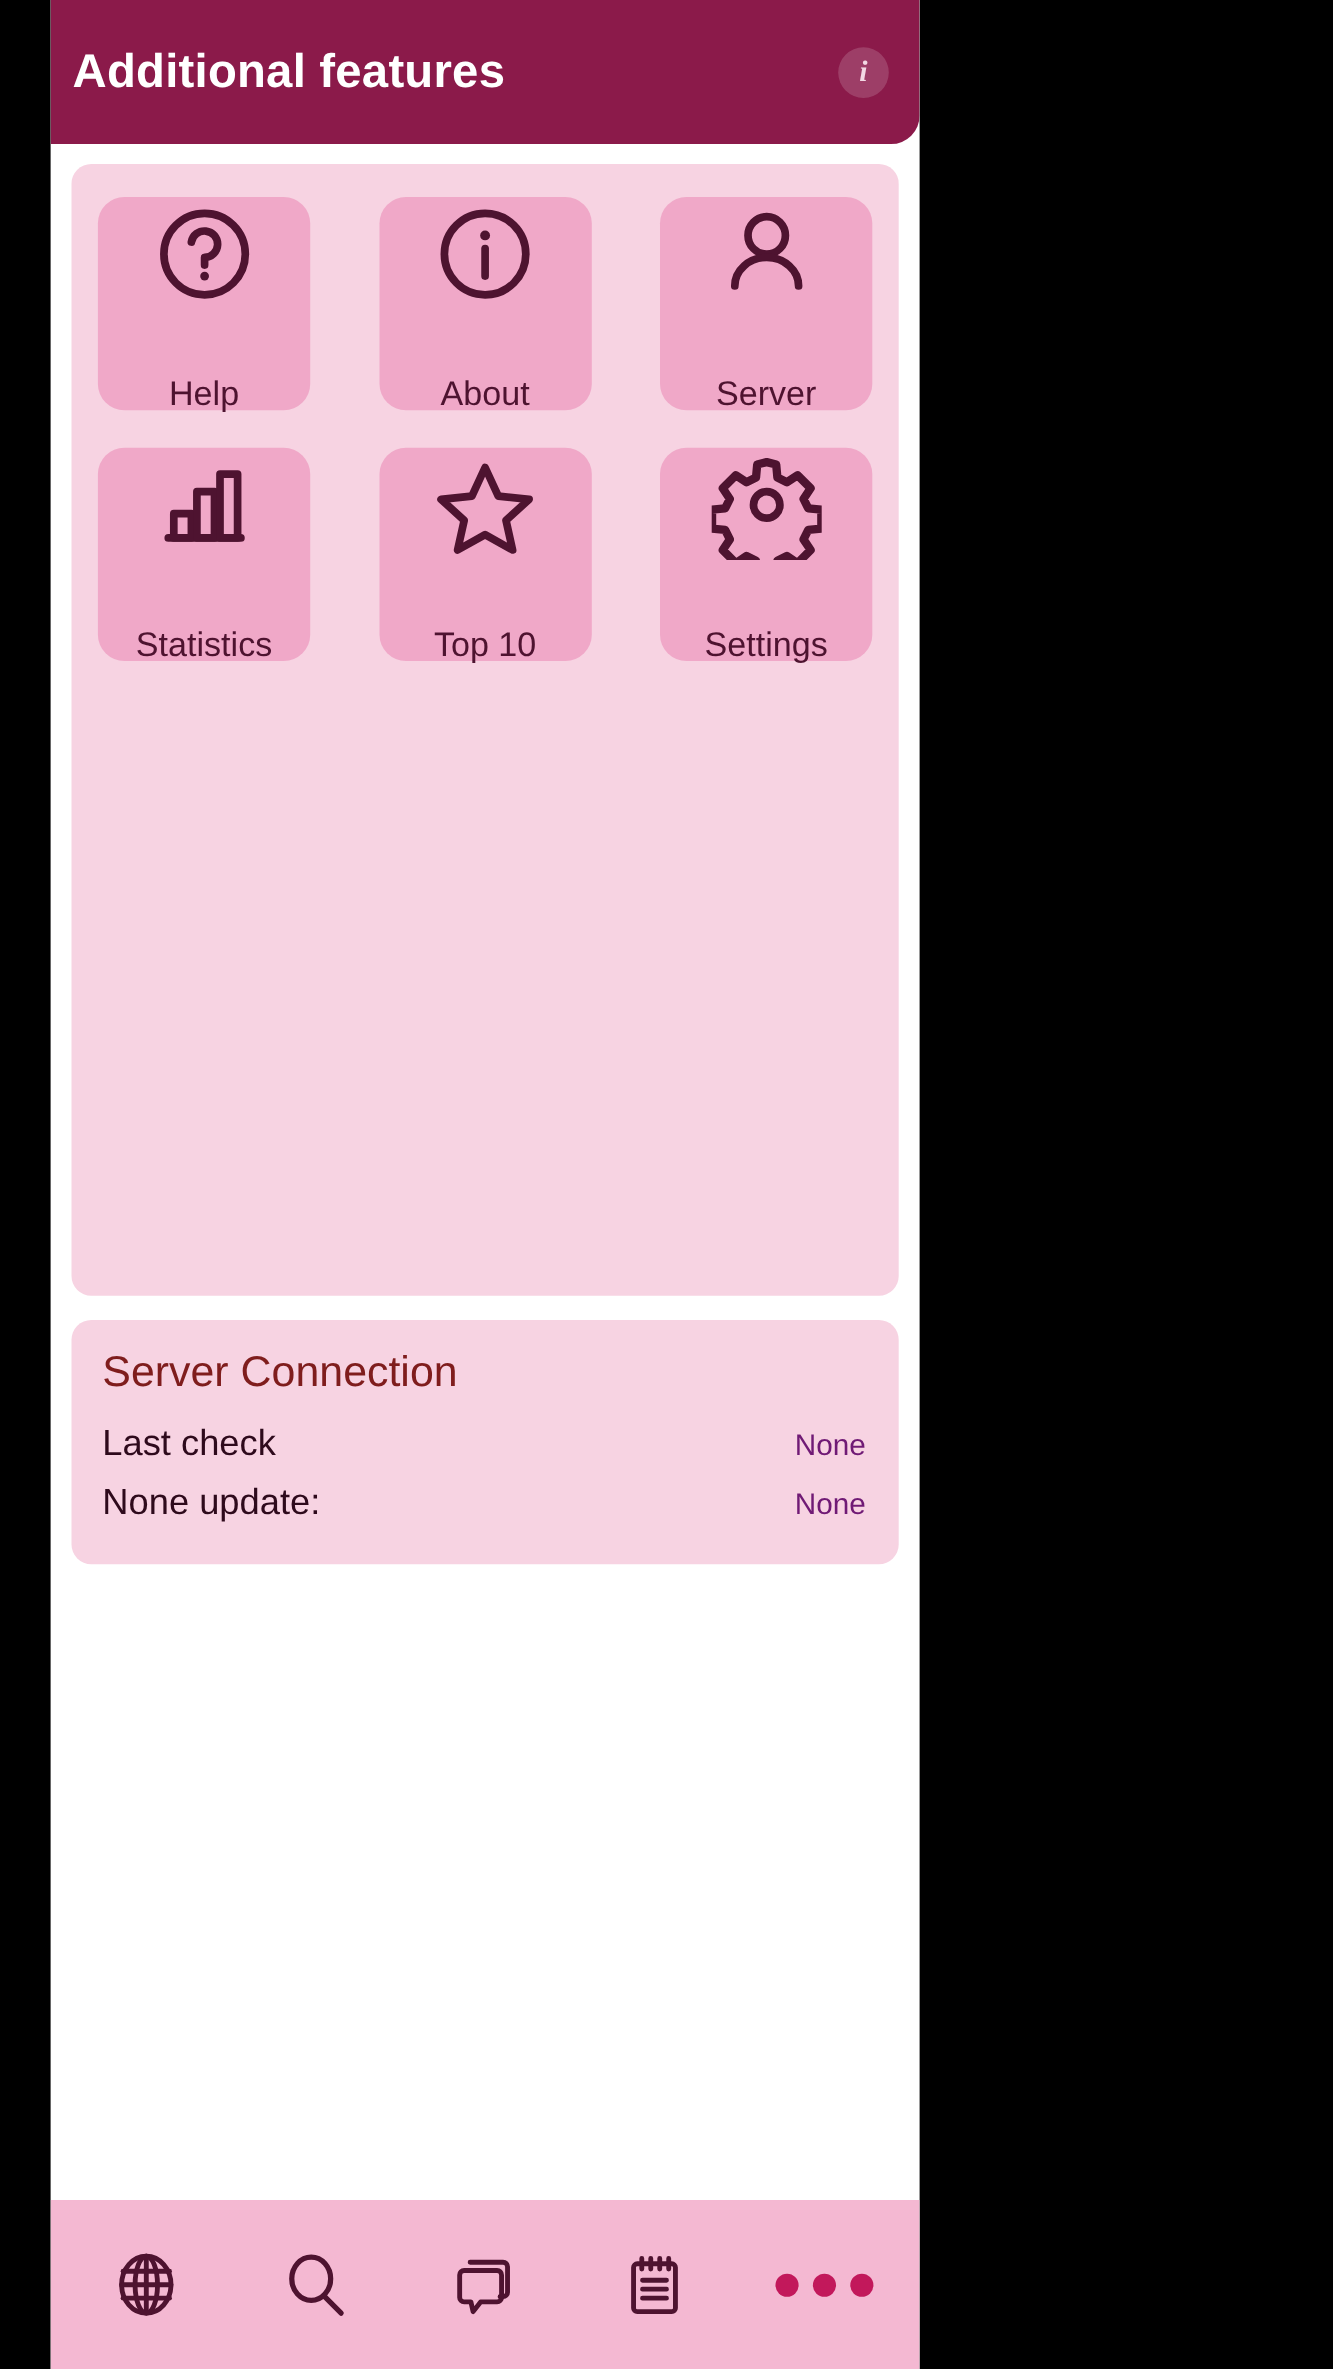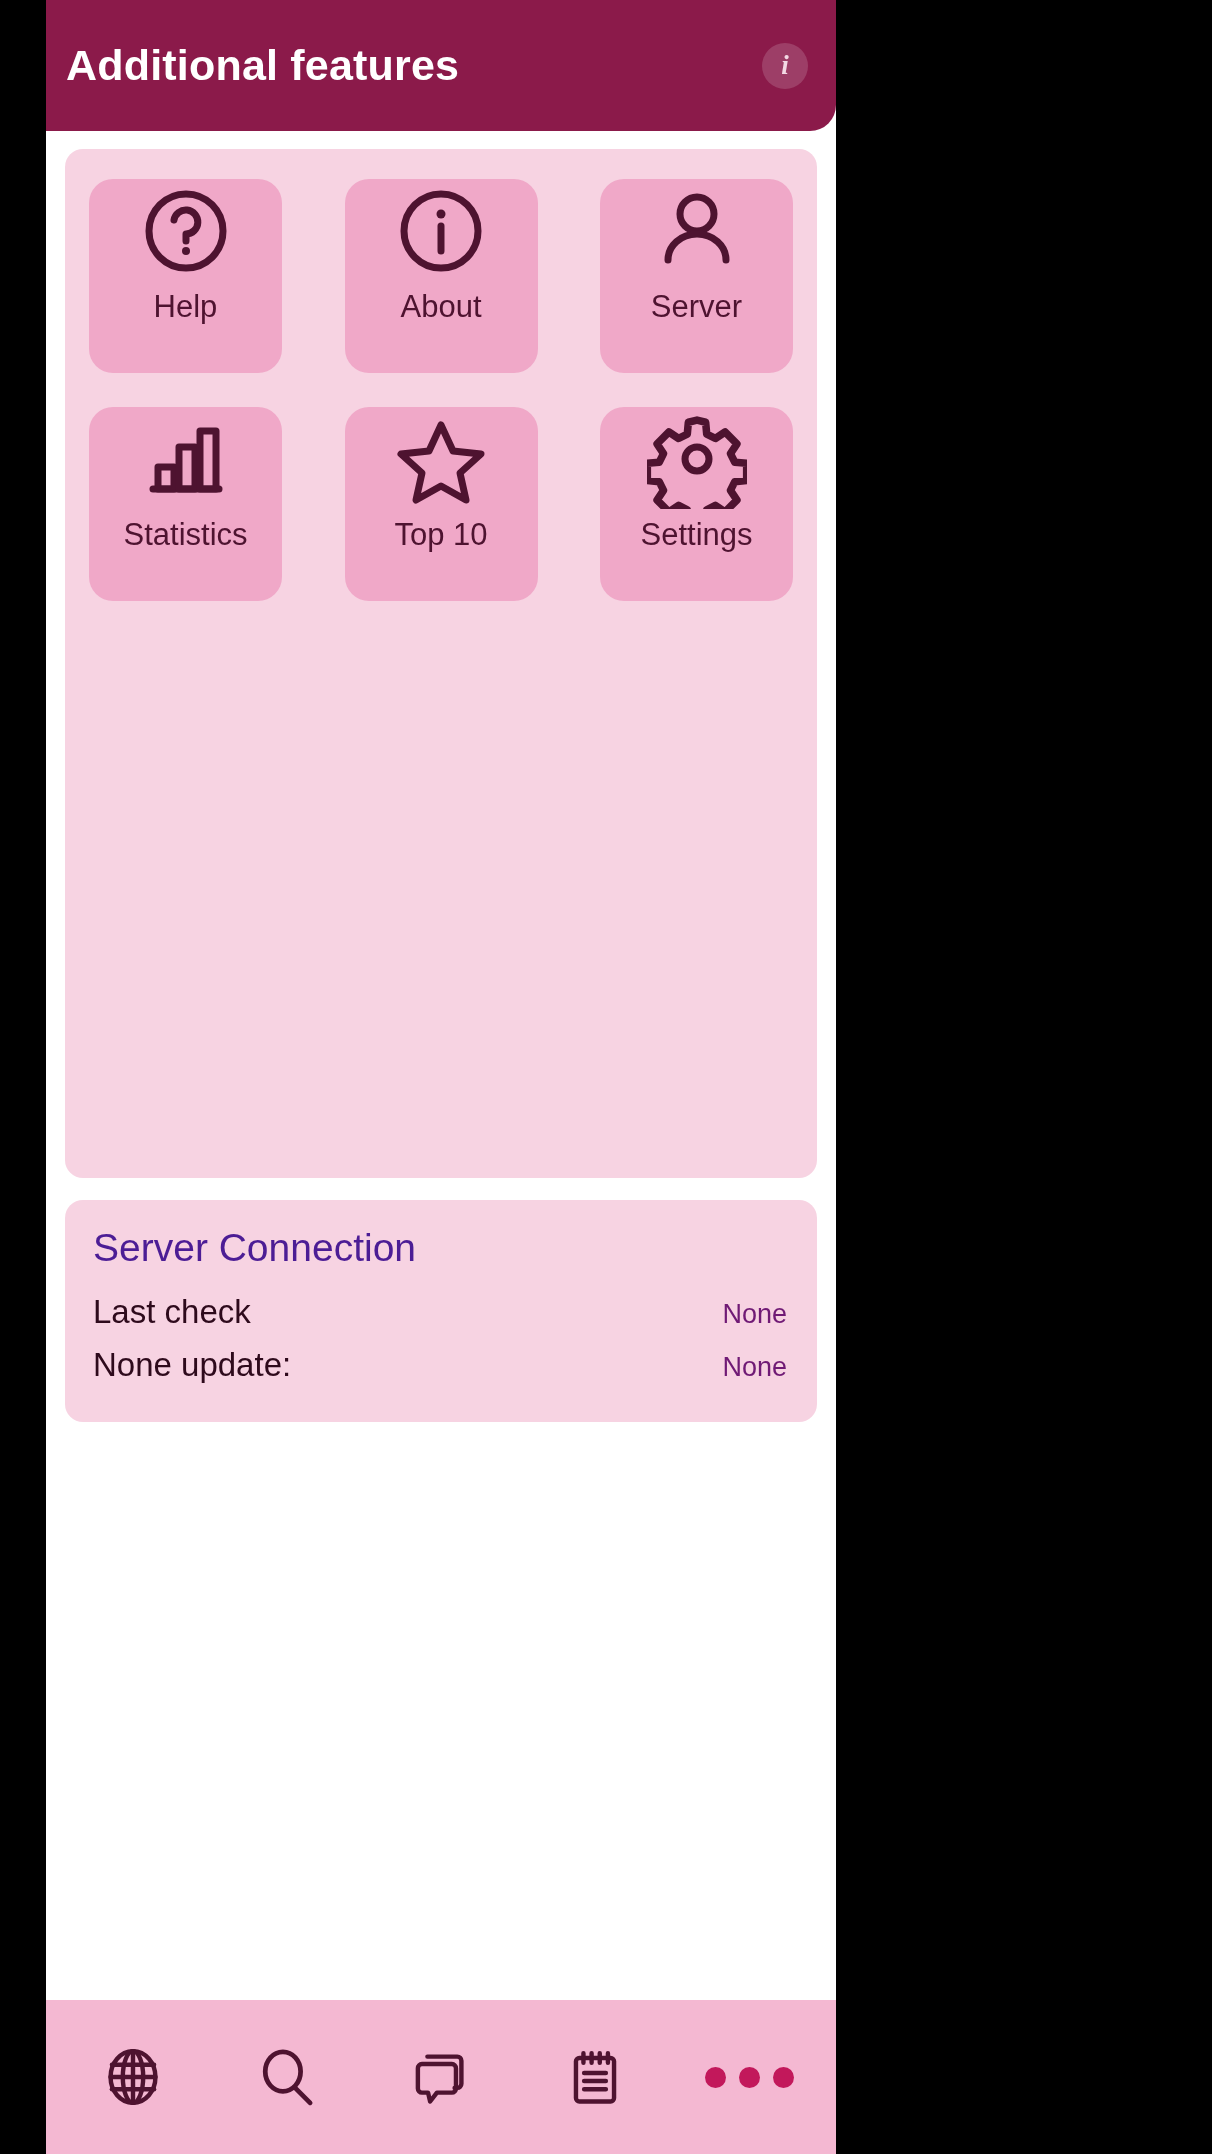--- a/index.html
+++ b/index.html
@@ -87,21 +87,21 @@
     margin-bottom: 34px;
   }
   .tile {
     width: 193px;
     height: 194px;
     background: #F0A8C8;
     border-radius: 24px;
     display: flex;
     flex-direction: column;
     align-items: center;
-    justify-content: flex-start;
+    justify-content: space-between;
     box-sizing: border-box;
     cursor: pointer;
   }
   .tile-icon {
     height: 104px;
     display: flex;
     align-items: center;
     justify-content: center;
   }
   .tile-icon svg { display: block; }
@@ -116,21 +116,21 @@
   
   .server-card {
     margin-top: 22px;
     background: #F7D3E2;
     border-radius: 18px;
     padding: 26px 28px 30px 28px;
     box-sizing: border-box;
   }
   .server-title {
     font-size: 39px;
-    color: #4c1d95;
+    color: #7f1d1d;
     line-height: 1.15;
     margin-bottom: 14px;
   }
   .server-row {
     display: flex;
     align-items: baseline;
     justify-content: space-between;
     padding: 7px 0;
   }
   .server-key {

